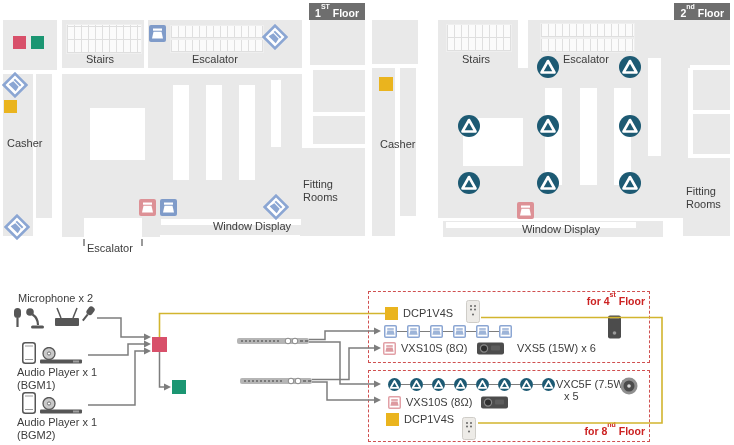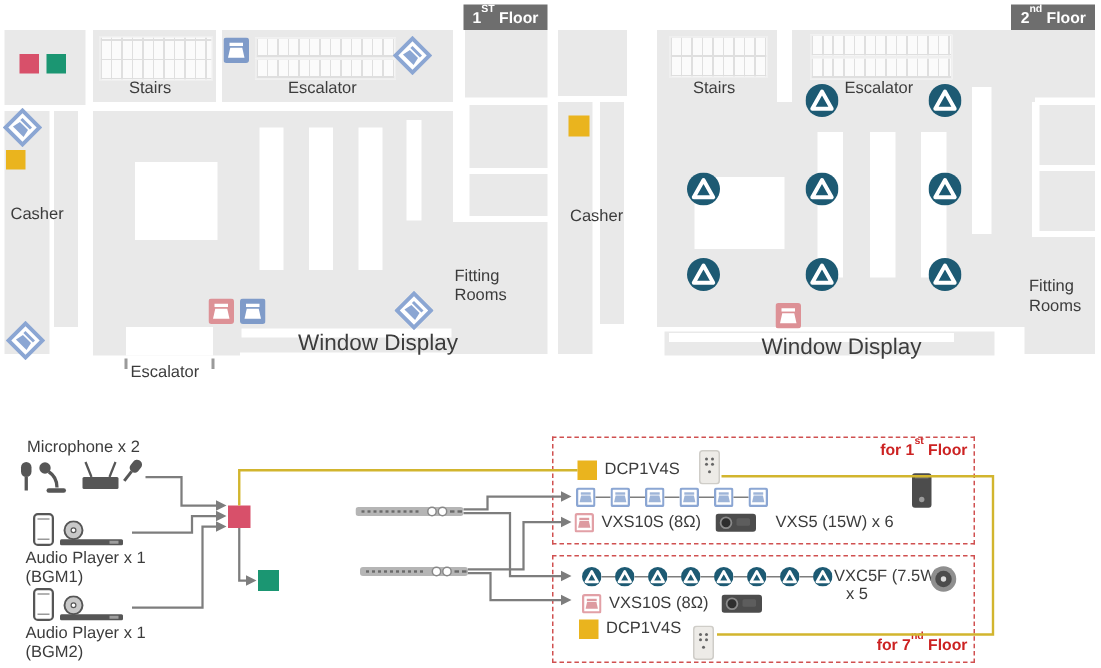--- a/index.html
+++ b/index.html
@@ -16,21 +16,21 @@
   .wrap2{white-space:normal;width:58px;}
   .badge{position:absolute;top:3px;background:#6e6e6e;color:#fff;font-weight:bold;
          font-size:10.5px;line-height:14px;padding:0 6px;}
   .badge sup,.ftag sup,.srclbl sup{font-size:7px;position:relative;top:-3px;}
   .tick{position:absolute;width:2px;height:7px;background:#9a9a9a;}
   .icon{position:absolute;line-height:0;}
   .sq{position:absolute;}
   .winbar{position:absolute;background:#e9e9e9;}
   .winbar .strip{position:absolute;left:3px;top:1px;height:6px;background:#fff;}
   .winbar .wlabel{position:absolute;left:16px;right:0;top:2px;text-align:center;
-                  font-size:15px;color:#3c3c3c;}
+                  font-size:11px;color:#3c3c3c;}
   .dashedbox{position:absolute;border:1.5px dashed #d05050;}
   .ftag{position:absolute;width:165px;text-align:right;font-size:10.5px;font-weight:bold;color:#cc2222;}
   .srclbl{position:absolute;font-size:11px;line-height:12.5px;color:#3c3c3c;white-space:nowrap;}
   .eqlbl{position:absolute;font-size:11px;line-height:13px;color:#3c3c3c;white-space:nowrap;}
   .chain{position:absolute;display:flex;align-items:center;}
   .chain>span{display:flex;align-items:center;}
   .conn{display:inline-block;height:1.5px;background:#7d7d7d;border:0;}
   .chain>span:last-child .conn{display:none;}
   svg.overlay{position:absolute;left:0;top:0;pointer-events:none;}
 </style>
@@ -309,24 +309,24 @@
 
   <div class="sq" style="left:172px;top:380px;width:14px;height:14px;background:#1b9672;"></div>
   <span class="icon" style="left:240px;top:377px;"><svg width="72" height="8">
         <use href="#sym-amp"></use>
       </svg></span>
 
   <div class="dashedbox" style="left:368px;top:291px;width:280px;height:70px;"></div>
   <div class="dashedbox" style="left:368px;top:370px;width:280px;height:70px;"></div>
 
   <div class="ftag" style="left:480px;top:294px;">
-    <span>for 1</span><sup>st</sup><span> Floor</span>
+    <span>for 4</span><sup>st</sup><span> Floor</span>
   </div>
   <div class="ftag" style="left:480px;top:424px;">
-    <span>for 7</span><sup>nd</sup><span> Floor</span>
+    <span>for 8</span><sup>nd</sup><span> Floor</span>
   </div>
 
   <div class="sq" style="left:385px;top:307px;width:13px;height:13px;background:#eab41e;"></div>
   <div class="eqlbl" style="left:403px;top:307px;">DCP1V4S</div>
   <span class="icon" style="left:466px;top:300px;"><svg width="14" height="23">
         <use href="#sym-panel"></use>
       </svg></span>
 
   <div class="chain" style="left:384px;top:325px;">
     <span>

